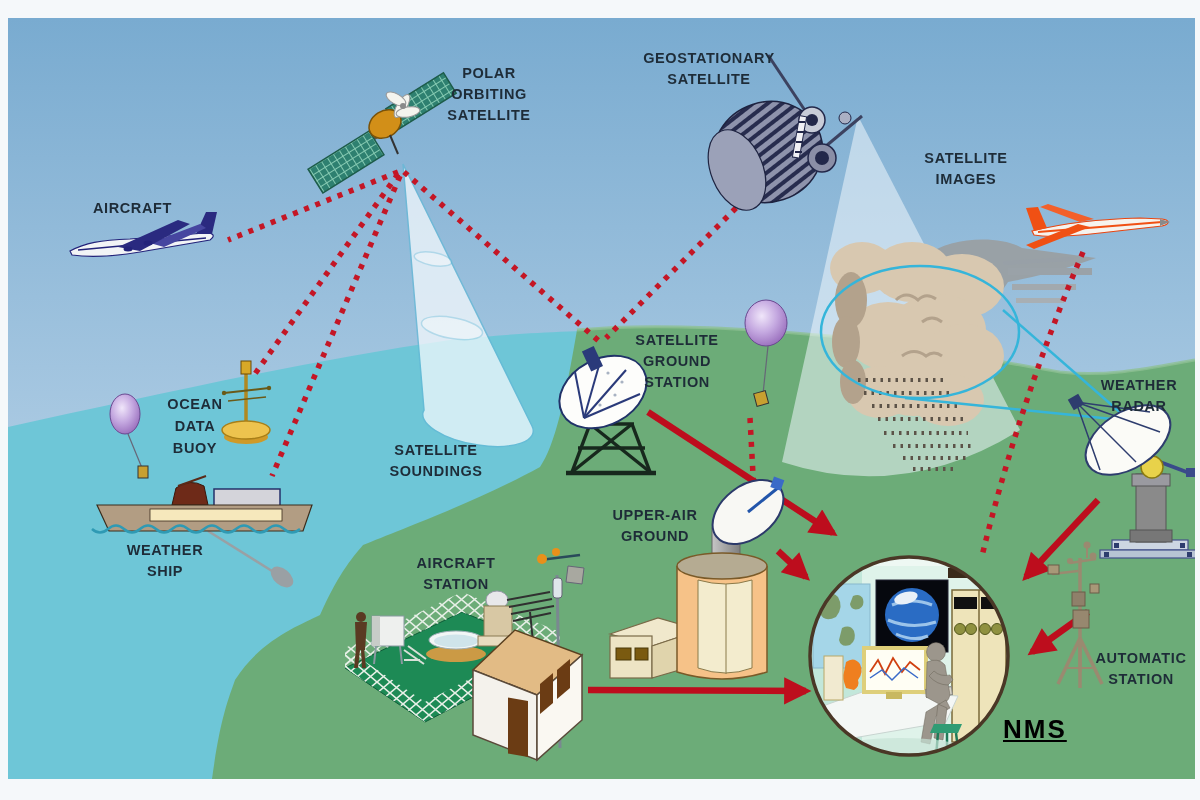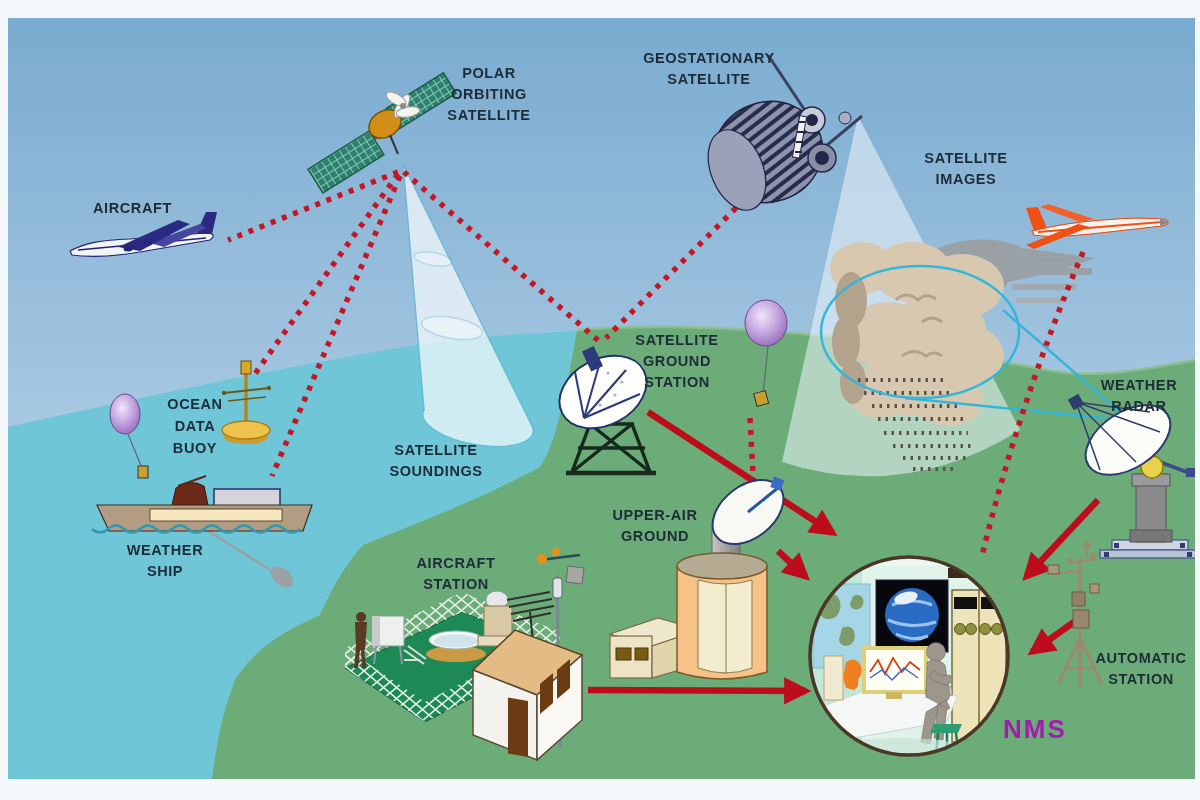--- a/index.html
+++ b/index.html
@@ -6,21 +6,21 @@
   .stage{position:relative;width:1200px;height:800px;background:#f5f8fa;overflow:hidden;
          font-family:"Liberation Sans",sans-serif;}
   .scene{position:absolute;left:0;top:0;}
   .lbl{position:absolute;transform:translateX(-50%);text-align:center;
        font:700 14.5px/21px "Liberation Sans",sans-serif;letter-spacing:.6px;
        color:#1e2c38;white-space:pre-line;}
   .lbl.left{transform:none;text-align:left;}
   .title{position:absolute;left:24px;top:30px;font:600 32px/38px "Liberation Sans",sans-serif;
          color:#15233d;letter-spacing:.2px;}
   .nms{position:absolute;left:1003px;top:714px;font:600 26px/30px "Liberation Sans",sans-serif;
-       color:#a21caf;letter-spacing:2px;transform:none;text-align:right;white-space:pre-line;}
+       color:#000000;letter-spacing:2px;transform:none;text-align:right;white-space:pre-line;text-decoration:underline;}
 </style>
 </head>
 <body>
 
 <div class="stage">
 <svg class="scene" width="1200" height="800" viewBox="0 0 1200 800">
   <defs>
     <linearGradient id="skyGrad" x1="0" y1="0" x2="0" y2="1">
       <stop offset="0" stop-color="#79abd0"></stop>
       <stop offset="0.55" stop-color="#a9c9e2"></stop>

